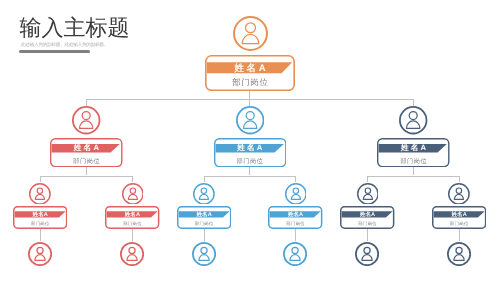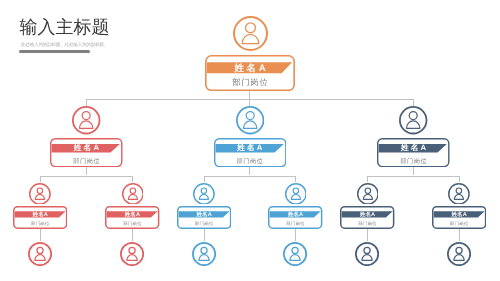--- a/index.html
+++ b/index.html
@@ -6,21 +6,21 @@
   html,body{margin:0;padding:0;background:#ffffff;}
   body{width:500px;height:281px;overflow:hidden;background:#ffffff;
        font-family:"Liberation Sans",sans-serif;
        -webkit-font-smoothing:antialiased;
        text-rendering:geometricPrecision;}
   #stage{position:relative;width:500px;height:281px;background:#ffffff;overflow:hidden;
        transform:translateZ(0);will-change:transform;}
   .abs{position:absolute;}
 
   
-  #title{left:19.5px;top:15.6px;font-size:18px;line-height:23px;color:#3a3a3a;
+  #title{left:19.5px;top:15.6px;font-size:22px;line-height:23px;color:#3a3a3a;
          letter-spacing:0px;font-weight:400;white-space:nowrap;}
   #subtitle{left:21px;top:41.8px;font-size:4.6px;line-height:6px;color:#adadad;
             letter-spacing:-0.24px;white-space:nowrap;}
   #titlebar{left:19px;top:50px;width:71px;height:3px;background:#808080;border-radius:2px;}
 
   
   .ln{background:#c2c2c2;}
 
   
   .picon{display:block;}

